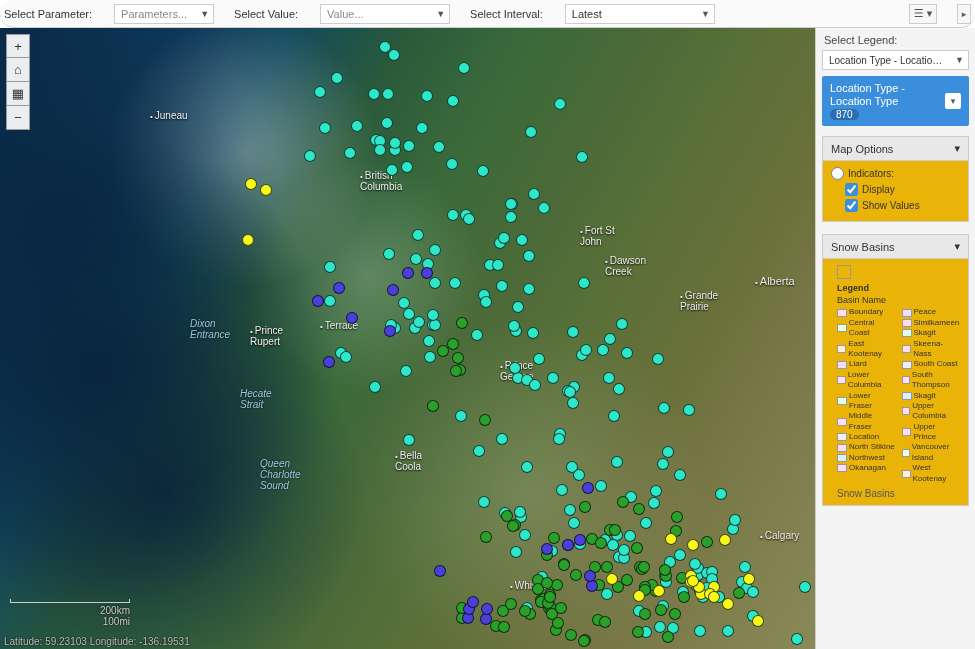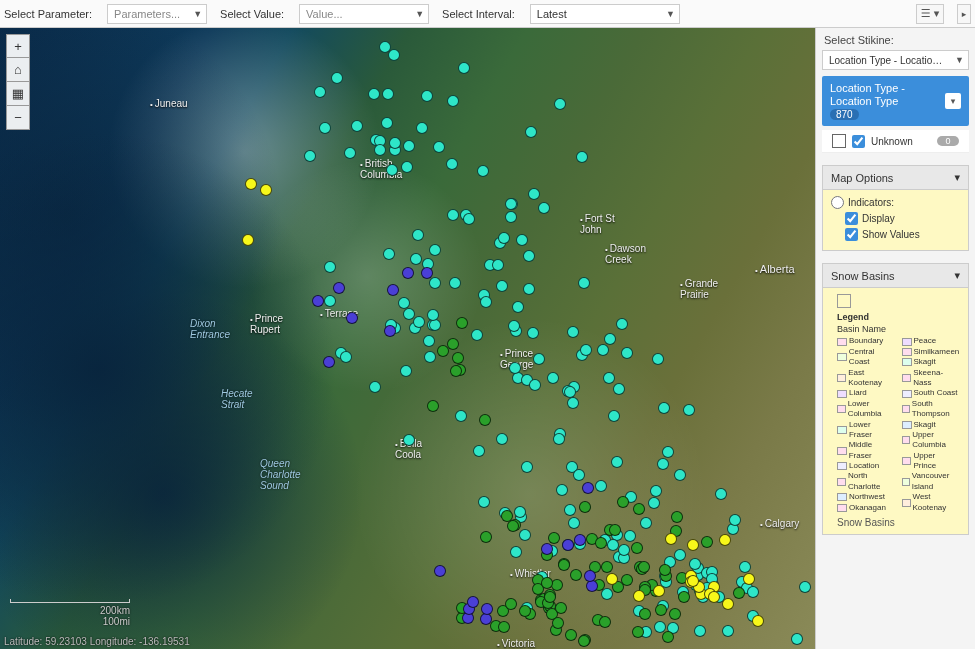--- a/index.html
+++ b/index.html
@@ -1,19 +1,19 @@
 <!DOCTYPE html>
 <html><head>
 <meta charset="utf-8">
 <style>
 * { box-sizing: border-box; margin: 0; padding: 0; }
 body { font-family: Arial, sans-serif; font-size: 11px; color: #333; width: 975px; height: 649px; overflow: hidden; position: relative; background: #fff; }
 
 
-.toolbar { display: flex; align-items: center; height: 28px; border-bottom: 1px solid #ccc; padding: 0 4px; background: #fafafa; gap: 13px; }
+.toolbar { display: flex; align-items: center; height: 28px; border-bottom: 1px solid #ccc; padding: 0 4px; background: #fafafa; gap: 20px; border-radius: 14px; }
 .toolbar-label { font-size: 11px; margin-right: 2px; }
 .dropdown { display: inline-flex; align-items: center; justify-content: space-between; border: 1px solid #ccc; background: #fff; height: 20px; padding: 0 4px 0 6px; min-width: 100px; cursor: pointer; color: #888; font-size: 11px; }
 .dropdown .caret { font-size: 9px; color: #555; margin-left: 8px; }
 .toolbar .spacer { flex: 1; }
 .icon-btn { border: 1px solid #ccc; background: #f7f7f7; height: 20px; width: 28px; display: inline-flex; align-items: center; justify-content: center; cursor: pointer; font-size: 11px; color:#555; }
 .chev-btn { border: 1px solid #ccc; background: #f7f7f7; height: 20px; width: 14px; display: inline-flex; align-items: center; justify-content: center; cursor: pointer; font-size: 9px; color:#555; }
 
 
 .main { display: flex; height: 621px; }
 .map-wrap { position: relative; flex: 1; overflow: hidden; }
@@ -27,21 +27,21 @@
   linear-gradient(120deg, #0a2b4a 0%, #0e3a5a 18%, #134a5e 25%, #2a5a3a 35%, #3a6a3a 45%, #4a6a38 55%, #5a7038 65%, #6a703a 75%, #7a7a48 85%, #8a8a58 100%);
 }
 .map::after { content:""; position:absolute; inset:0; background:
   radial-gradient(circle at 12% 55%, rgba(8,35,60,0.9), transparent 30%),
   radial-gradient(circle at 20% 75%, rgba(8,35,60,0.85), transparent 25%),
   radial-gradient(circle at 8% 30%, rgba(8,35,60,0.7), transparent 25%);
 }
 
 
 .map-label { position: absolute; color: #9ec8e0; font-style: italic; font-size: 10px; text-shadow: 0 0 2px rgba(0,0,0,0.8); z-index:3; }
-.map-city { position: absolute; color: #eee; font-size: 10px; text-shadow: 0 1px 2px #000; z-index:3; }
+.map-city { position: absolute; color: #eee; font-size: 10px; text-shadow: 0 1px 2px #000; z-index:3;margin-top:12px; }
 .map-city::before { content:"•"; margin-right:2px; font-size:8px; }
 
 
 .map-controls { position: absolute; left: 6px; top: 6px; z-index: 10; display:flex; flex-direction:column; gap:0; }
 .map-ctrl-btn { width: 24px; height: 24px; background: rgba(255,255,255,0.92); border: 1px solid #999; display:flex; align-items:center; justify-content:center; cursor:pointer; font-size:13px; color:#333; }
 .map-ctrl-btn + .map-ctrl-btn { border-top: none; }
 
 
 .scale { position:absolute; left:10px; bottom:22px; z-index:5; color:#ccc; font-size:10px; text-shadow:0 0 2px #000; }
 .scale-bar { width:120px; height:4px; border:1px solid #ccc; border-top:none; margin-bottom:2px; }
@@ -62,21 +62,21 @@
 .legend-header .expand { width:16px; height:16px; background:#fff; color:#555; border-radius:2px; display:flex; align-items:center; justify-content:center; font-size:9px; cursor:pointer; }
 .legend-row { display:flex; align-items:center; padding:4px 10px; gap:6px; background:#fff; margin:0 6px; border-bottom:1px solid #eee; }
 .legend-row:last-of-type { margin-bottom:6px; }
 .swatch { width:14px; height:14px; border:1px solid #666; }
 .chk { width:13px; height:13px; accent-color:#3b8edb; cursor:pointer; }
 .legend-row .name { flex:1; font-size:10px; }
 .count { background:#aaa; color:#fff; border-radius:8px; padding:0 6px; font-size:9px; min-width:22px; text-align:center; }
 
 .panel { margin:6px; }
 .panel-hdr { background:#e8e8e8; border:1px solid #ccc; padding:5px 8px; font-size:11px; display:flex; justify-content:space-between; align-items:center; cursor:pointer; }
-.panel-body { background:#fef9c3; border:1px solid #ccc; border-top:none; padding:6px 8px; font-size:10px; }
+.panel-body { background:#eab308; border:1px solid #ccc; border-top:none; padding:6px 8px; font-size:10px; }
 .radio-row { display:flex; align-items:center; gap:4px; margin-bottom:3px; }
 
 .basin-legend { font-size:8px;padding-left:14px; }
 .basin-legend .hdr { font-weight:bold; font-size:9px; margin:2px 0; }
 .basin-cols { display:flex; gap:6px; }
 .basin-col { flex:1; }
 .basin-item { display:flex; align-items:center; gap:2px; line-height:1.3; }
 .bsw { width:10px; height:8px; border:1px solid #999; background:#fce; }
 .basin-toggle { width:14px; height:14px; border:1px solid #999; margin-bottom:4px; }
 .basin-footer { font-size:10px; color:#555; margin-top:4px; }
@@ -124,21 +124,21 @@
       <div class="map-ctrl-btn">
           <span>▦</span>
         </div>
       <div class="map-ctrl-btn">
           <span>−</span>
         </div>
     </div>
 
     <div class="map-label" style="left:190px;top:290px;white-space:pre">Dixon
 Entrance</div>
-    <div class="map-label" style="left:221px;top:360px;white-space:pre">Hecate
+    <div class="map-label" style="left:240px;top:360px;white-space:pre">Hecate
 Strait</div>
     <div class="map-label" style="left:260px;top:430px;white-space:pre">Queen
 Charlotte
 Sound</div>
 
     <div class="map-city" style="left:150px;top:70px">Juneau</div>
     <div class="map-city" style="left:360px;top:130px;white-space:pre">British
 Columbia</div>
     <div class="map-city" style="left:250px;top:285px;white-space:pre">Prince
 Rupert</div>
@@ -462,43 +462,37 @@
         <div class="pt c-hydro" style="left: 440.145px; top: 542.926px;"></div>
         <div class="pt c-hydro" style="left: 468.024px; top: 590.391px;"></div>
         <div class="pt c-hydro" style="left: 486.298px; top: 590.681px;"></div>
         <div class="pt c-hydro" style="left: 469.454px; top: 580.621px;"></div>
         <div class="pt c-hydro" style="left: 472.774px; top: 574.389px;"></div>
         <div class="pt c-hydro" style="left: 486.926px; top: 581.361px;"></div>
       </div>
   </div>
 
   <div class="sidebar">
-    <div class="side-label">Select Stikine:</div>
+    <div class="side-label">Select Legend:</div>
     <div class="dropdown side-dropdown" style="color:#333;font-size:10px">
       <span style="white-space:nowrap;overflow:hidden;text-overflow:ellipsis">Location Type - Location Type</span>
         <span class="caret">▼</span>
     </div>
 
     <div class="legend-header">
       <div style="flex:1">
         <div style="line-height:1.2">Location Type - Location Type</div>
         <span class="badge">870</span>
       </div>
       <div class="expand">
           <span>▾</span>
         </div>
     </div>
 
     <div id="legend-rows">
-        <div class="legend-row">
-    <div class="swatch" style="background:#ffffff"></div>
-    <input type="checkbox" checked="" class="chk" style="">
-    <span class="name">Unknown</span>
-    <span class="count">0</span>
-        </div>
       </div>
 
     <div class="panel">
       <div class="panel-hdr">
         <span>Map Options</span>
         <span>▾</span>
       </div>
       <div class="panel-body">
         <div class="radio-row">
             <input type="radio" style="">
@@ -553,21 +547,21 @@
               <div class="basin-item">
                 <div class="bsw" style="background:#fde"></div>
                 <span>Middle Fraser</span>
               </div>
               <div class="basin-item">
                 <div class="bsw" style="background:#eef"></div>
                 <span>Location</span>
               </div>
               <div class="basin-item">
                 <div class="bsw" style="background:#fde"></div>
-                <span>North Charlotte</span>
+                <span>North Stikine</span>
               </div>
               <div class="basin-item">
                 <div class="bsw" style="background:#def"></div>
                 <span>Northwest</span>
               </div>
               <div class="basin-item">
                 <div class="bsw" style="background:#fde"></div>
                 <span>Okanagan</span>
               </div>
             </div>

